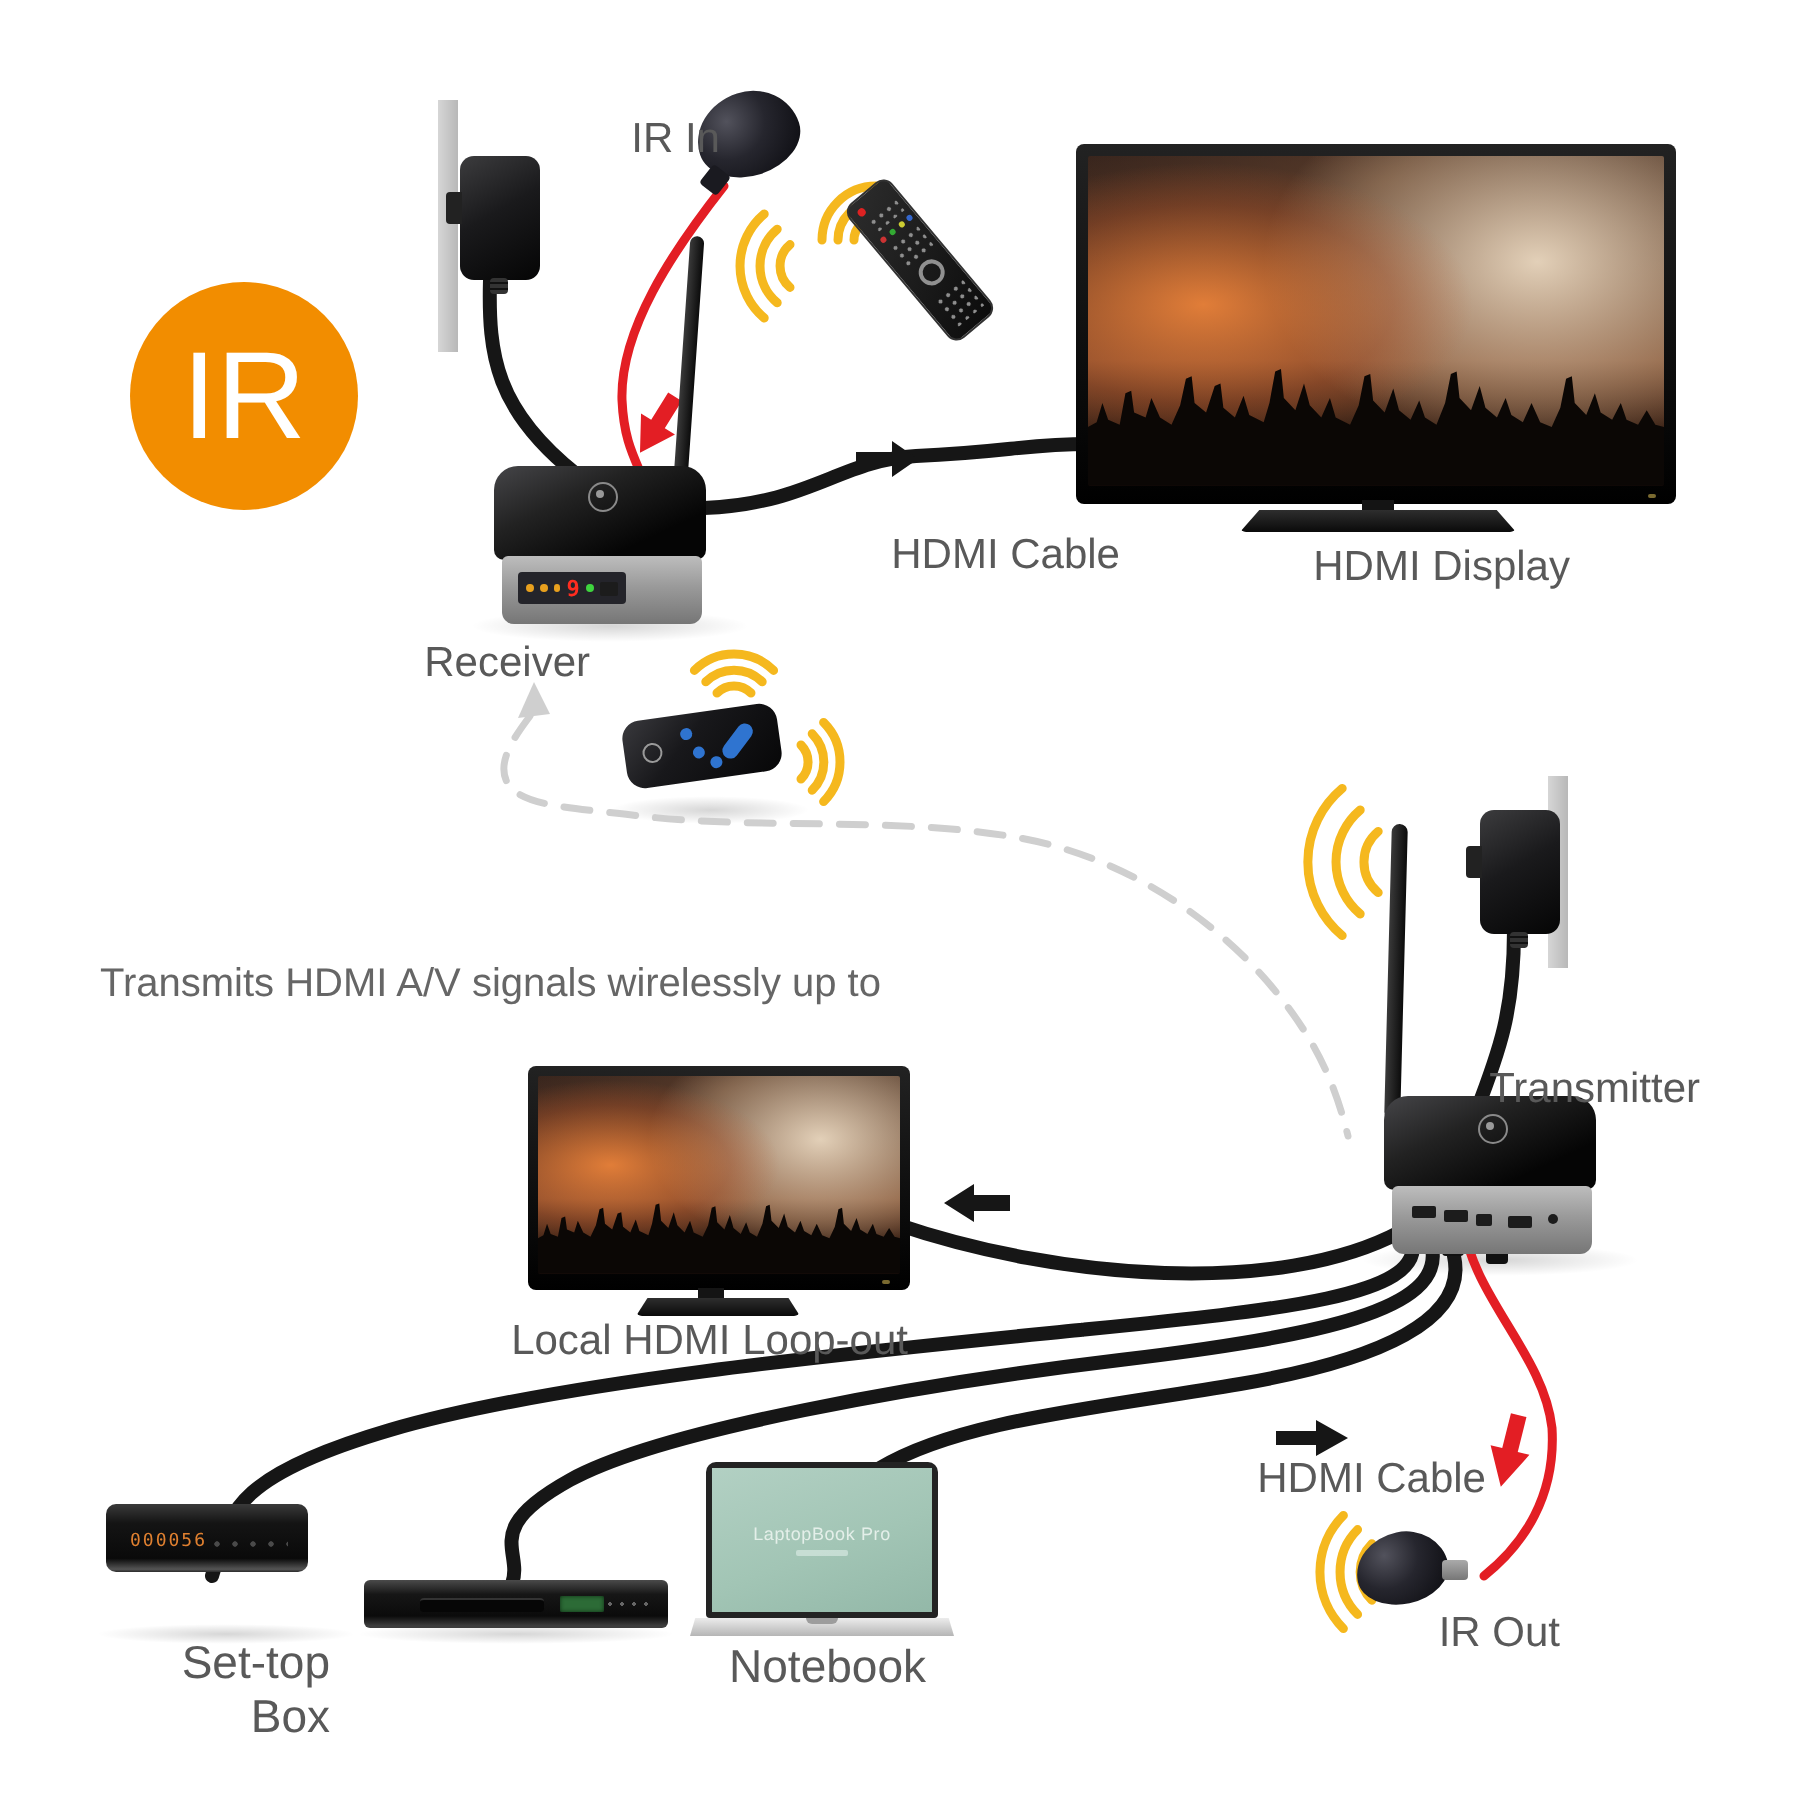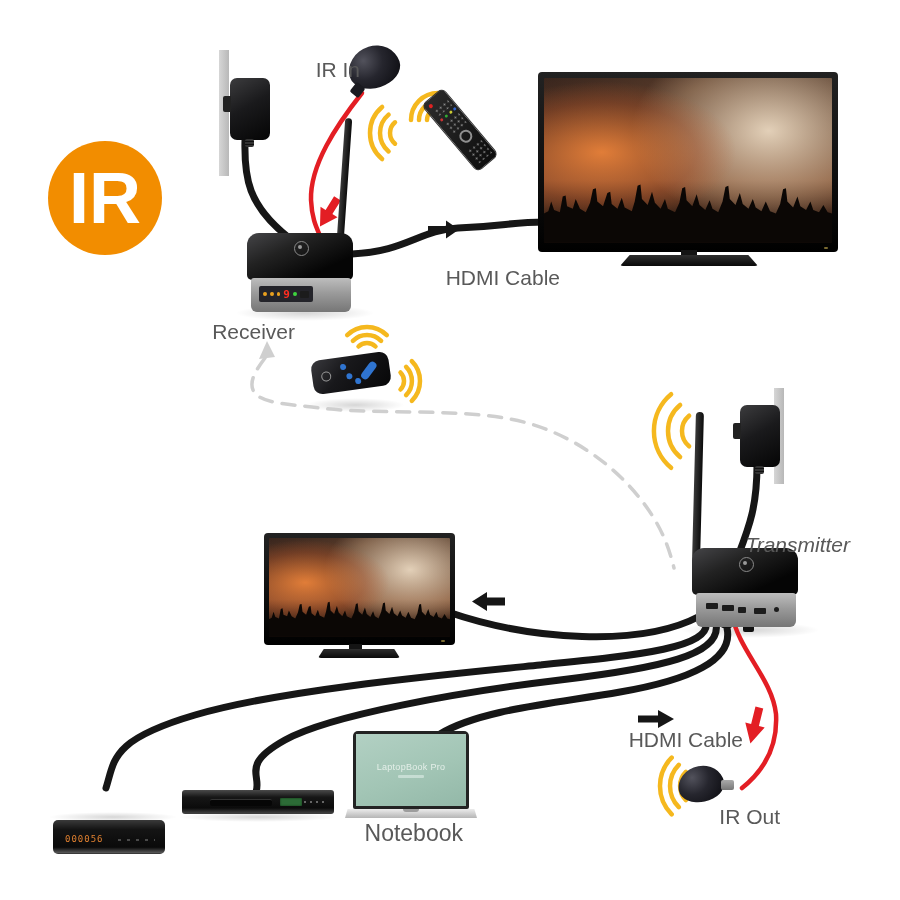--- a/index.html
+++ b/index.html
@@ -9,23 +9,23 @@
   html,body{margin:0;padding:0;background:#fff;}
   #canvas{position:relative;width:900px;height:900px;background:#fff;overflow:hidden;
     font-family:"Liberation Sans","DejaVu Sans",sans-serif;}
   .abs{position:absolute;}
   svg.overlay{position:absolute;left:0;top:0;width:900px;height:900px;z-index:1;}
   .dev{position:absolute;z-index:2;}
   .lbl{position:absolute;z-index:3;color:var(--label_gray);font-size:21px;text-align:right;}
   .lbl-sm{font-size:21px;}
   .lbl-lg{font-size:23px;}
   
-  .ir-badge{left:48px;top:141px;width:114px;height:114px;border-radius:50%;
+  .ir-badge{left:65px;top:141px;width:114px;height:114px;border-radius:50%;
     background:var(--badge_orange);display:flex;align-items:center;justify-content:center;
-    color:#fff;font-size:72px;font-weight:bold;z-index:2;}
+    color:#fff;font-size:62px;font-weight:normal;z-index:2;}
   
   .heading{left:46px;top:418px;font-size:47px;font-weight:bold;color:var(--heading_gray);
     letter-spacing:-1px;z-index:3;white-space:nowrap;}
   .desc{left:50px;top:479px;font-size:20px;color:#666;line-height:27px;z-index:3;}
   
   .tv-bezel{background:linear-gradient(180deg,#222 0%,#0d0d0d 60%,#000 100%);border-radius:4px;padding:6px 6px 9px 6px;box-sizing:border-box;}
   .crowd-screen{position:relative;width:100%;height:100%;overflow:hidden;border-radius:1px;
     background:
       radial-gradient(ellipse 60% 55% at 20% 45%, rgba(238,132,58,.9), rgba(186,86,40,.35) 55%, rgba(0,0,0,0) 78%),
       radial-gradient(ellipse 58% 70% at 78% 32%, rgba(234,216,192,.95), rgba(190,158,126,.45) 58%, rgba(0,0,0,0) 82%),
@@ -68,21 +68,21 @@
   .tvr-dot{position:absolute;border-radius:50%;}
   .tvr-grid{position:absolute;background-image:radial-gradient(circle,#8f8f8f .9px,transparent 1.1px);background-size:5px 5px;}
   .tvr-ring{position:absolute;left:7px;top:45px;width:13px;height:13px;border:2.5px solid #909090;border-radius:50%;box-sizing:border-box;}
   .mini-remote{left:312px;top:356px;width:78px;height:34px;border-radius:9px;transform:rotate(-8deg);
     background:linear-gradient(135deg,#39393d 0%,#18181b 40%,#070708 100%);}
   .mr-dot{position:absolute;width:6px;height:6px;border-radius:50%;background:#2f74d0;}
   .mr-pill{position:absolute;left:53px;top:7px;width:8px;height:20px;border-radius:4px;background:#2f74d0;transform:rotate(45deg);}
   .mr-logo{position:absolute;left:9px;top:12px;width:10px;height:10px;border:1.2px solid #9a9a9a;border-radius:50%;box-sizing:border-box;}
   .shadow{position:absolute;z-index:0;background:radial-gradient(ellipse,rgba(0,0,0,.16),rgba(0,0,0,0) 70%);}
   
-  .settop{left:53px;top:820px;width:112px;height:34px;border-radius:5px;
+  .settop{left:53px;top:752px;width:101px;height:34px;border-radius:5px;
     background:linear-gradient(180deg,#3a3a3a 0%,#141414 28%,#0a0a0a 80%,#555 96%,#2a2a2a 100%);}
   .settop-display{position:absolute;left:12px;top:14px;color:#e08030;font-size:9px;letter-spacing:1px;
     font-family:"DejaVu Sans Mono",monospace;}
   .settop-btns{position:absolute;right:10px;top:16px;width:40px;height:8px;
     background-image:radial-gradient(circle,#4a4a4a 1.2px,transparent 1.5px);background-size:9px 8px;}
   .dvd{left:182px;top:790px;width:152px;height:24px;border-radius:3px;
     background:linear-gradient(180deg,#4a4a4a 0%,#161616 30%,#0b0b0b 75%,#3d3d3d 95%);}
   .dvd-tray{position:absolute;left:28px;top:9px;width:62px;height:6px;background:#060606;border-radius:2px;border-top:1px solid #333;}
   .dvd-display{position:absolute;left:98px;top:8px;width:22px;height:8px;background:#2c6b36;border-radius:1px;
     box-shadow:inset 0 0 2px #0c2c12;}
@@ -189,20 +189,21 @@
   <div class="dev tv-bezel" style="left:538px;top:72px;width:300px;height:180px;">
     <div class="crowd-screen">
       <svg viewBox="0 0 200 60" preserveAspectRatio="none">
         <path fill="#0b0705" d="M0,60 L0,36 L3,34 L5,26 L7,33 L11,35 L13,22 L15,21 L16,30 L20,32 L22,24 L25,32 L29,35 L32,27 L34,16 L36,15 L37,26 L41,30 L44,19 L46,18 L47,28 L51,32 L54,23 L56,31 L61,34 L63,26 L65,13 L67,12 L68,24 L72,29 L75,18 L77,27 L81,32 L84,24 L86,32 L91,35 L94,27 L96,15 L98,14 L99,25 L103,30 L106,20 L108,29 L112,33 L115,25 L117,32 L121,35 L124,26 L126,14 L128,13 L129,24 L133,29 L136,19 L138,28 L142,32 L145,24 L147,31 L151,34 L154,26 L157,34 L161,36 L164,28 L166,16 L168,15 L169,26 L173,31 L176,22 L178,30 L182,33 L185,26 L187,33 L191,35 L194,29 L197,35 L200,36 L200,60 Z"></path>
       </svg>
     </div>
     <div class="standby-led"></div>
   </div>
   <div class="dev tv-neck" style="left:681px;top:250px;width:16px;height:6px;"></div>
   <div class="dev tv-base" style="left:620px;top:255px;width:138px;height:11px;"></div>
+  <div class="lbl lbl-sm" style="left:600px;top:272px;width:185px;">HDMI Display</div>
   <div class="lbl lbl-sm" style="left:420px;top:266px;width:140px;">HDMI Cable</div>
 
   <div class="antenna" style="left:341px;top:118px;width:7px;height:122px;transform:rotate(4deg);"></div>
   <div class="shadow" style="left:235px;top:305px;width:140px;height:16px;"></div>
   <div class="dev unitbox" style="left:243px;top:233px;">
     <div class="unit-top">
       <div class="brand-ring" style="left:47px;top:8px;"></div>
     </div>
     <div class="unit-base">
       <div class="led-panel">
@@ -220,61 +221,64 @@
   <div class="shadow" style="left:305px;top:398px;width:100px;height:14px;"></div>
   <div class="dev mini-remote">
     <div class="mr-logo"></div>
     <div class="mr-dot" style="left:29px;top:7px;"></div>
     <div class="mr-dot" style="left:34px;top:17px;"></div>
     <div class="mr-dot" style="left:42px;top:23px;"></div>
     <div class="mr-pill"></div>
   </div>
 
   <div class="abs desc">
+    <div>Transmits HDMI A/V signals wirelessly up to</div>
   </div>
 
   <div class="dev tv-bezel" style="left:264px;top:533px;width:191px;height:112px;padding:5px 5px 8px 5px;">
     <div class="crowd-screen">
       <svg viewBox="0 0 200 60" preserveAspectRatio="none">
         <path fill="#0b0705" d="M0,60 L0,36 L3,34 L5,26 L7,33 L11,35 L13,22 L15,21 L16,30 L20,32 L22,24 L25,32 L29,35 L32,27 L34,16 L36,15 L37,26 L41,30 L44,19 L46,18 L47,28 L51,32 L54,23 L56,31 L61,34 L63,26 L65,13 L67,12 L68,24 L72,29 L75,18 L77,27 L81,32 L84,24 L86,32 L91,35 L94,27 L96,15 L98,14 L99,25 L103,30 L106,20 L108,29 L112,33 L115,25 L117,32 L121,35 L124,26 L126,14 L128,13 L129,24 L133,29 L136,19 L138,28 L142,32 L145,24 L147,31 L151,34 L154,26 L157,34 L161,36 L164,28 L166,16 L168,15 L169,26 L173,31 L176,22 L178,30 L182,33 L185,26 L187,33 L191,35 L194,29 L197,35 L200,36 L200,60 Z"></path>
       </svg>
     </div>
     <div class="standby-led"></div>
   </div>
   <div class="dev tv-neck" style="left:349px;top:644px;width:13px;height:6px;"></div>
   <div class="dev tv-base" style="left:318px;top:649px;width:82px;height:9px;"></div>
+  <div class="lbl lbl-sm" style="left:254px;top:659px;width:200px;">Local HDMI Loop-out</div>
 
   <div class="wall-strip" style="left:774px;top:388px;height:96px;"></div>
   <div class="adapter" style="left:740px;top:405px;"></div>
   <div class="antenna" style="left:694px;top:412px;width:8px;height:148px;transform:rotate(1.5deg);"></div>
   <div class="shadow" style="left:680px;top:622px;width:140px;height:16px;"></div>
   <div class="dev unitbox" style="left:688px;top:548px;">
     <div class="unit-top">
       <div class="brand-ring" style="left:47px;top:9px;"></div>
     </div>
     <div class="unit-base">
       <div class="port-slot" style="left:10px;top:10px;width:12px;height:6px;"></div>
       <div class="port-slot" style="left:26px;top:12px;width:12px;height:6px;"></div>
       <div class="port-slot" style="left:42px;top:14px;width:8px;height:6px;"></div>
       <div class="port-slot" style="left:58px;top:15px;width:12px;height:6px;"></div>
       <div class="port-slot" style="left:78px;top:14px;width:5px;height:5px;border-radius:50%;"></div>
     </div>
   </div>
-  <div class="lbl lbl-sm" style="left:740px;top:533px;width:110px;font-style:italic;">Transmitter</div>
+  <div class="lbl lbl-sm" style="left:740px;top:533px;width:110px;">Transmitter</div>
 
   <div class="lbl lbl-sm" style="left:618px;top:728px;width:125px;">HDMI Cable</div>
   <div class="dome" style="left:678px;top:766px;width:46px;height:36px;transform:rotate(-12deg);"></div>
   <div class="dome-plug" style="left:721px;top:780px;width:13px;height:10px;"></div>
   <div class="lbl lbl-sm" style="left:700px;top:805px;width:80px;">IR Out</div>
 
   <div class="shadow" style="left:48px;top:812px;width:130px;height:10px;"></div>
   <div class="dev settop">
     <div class="settop-display">000056</div>
     <div class="settop-btns"></div>
   </div>
+  <div class="lbl lbl-lg" style="left:45px;top:818px;width:120px;">Set-top Box</div>
 
   <div class="shadow" style="left:178px;top:812px;width:160px;height:10px;"></div>
   <div class="dev dvd">
     <div class="dvd-tray"></div>
     <div class="dvd-display"></div>
     <div class="dvd-btns"></div>
   </div>
 
   <div class="dev laptop-screen">
     <div class="laptop-panel">

